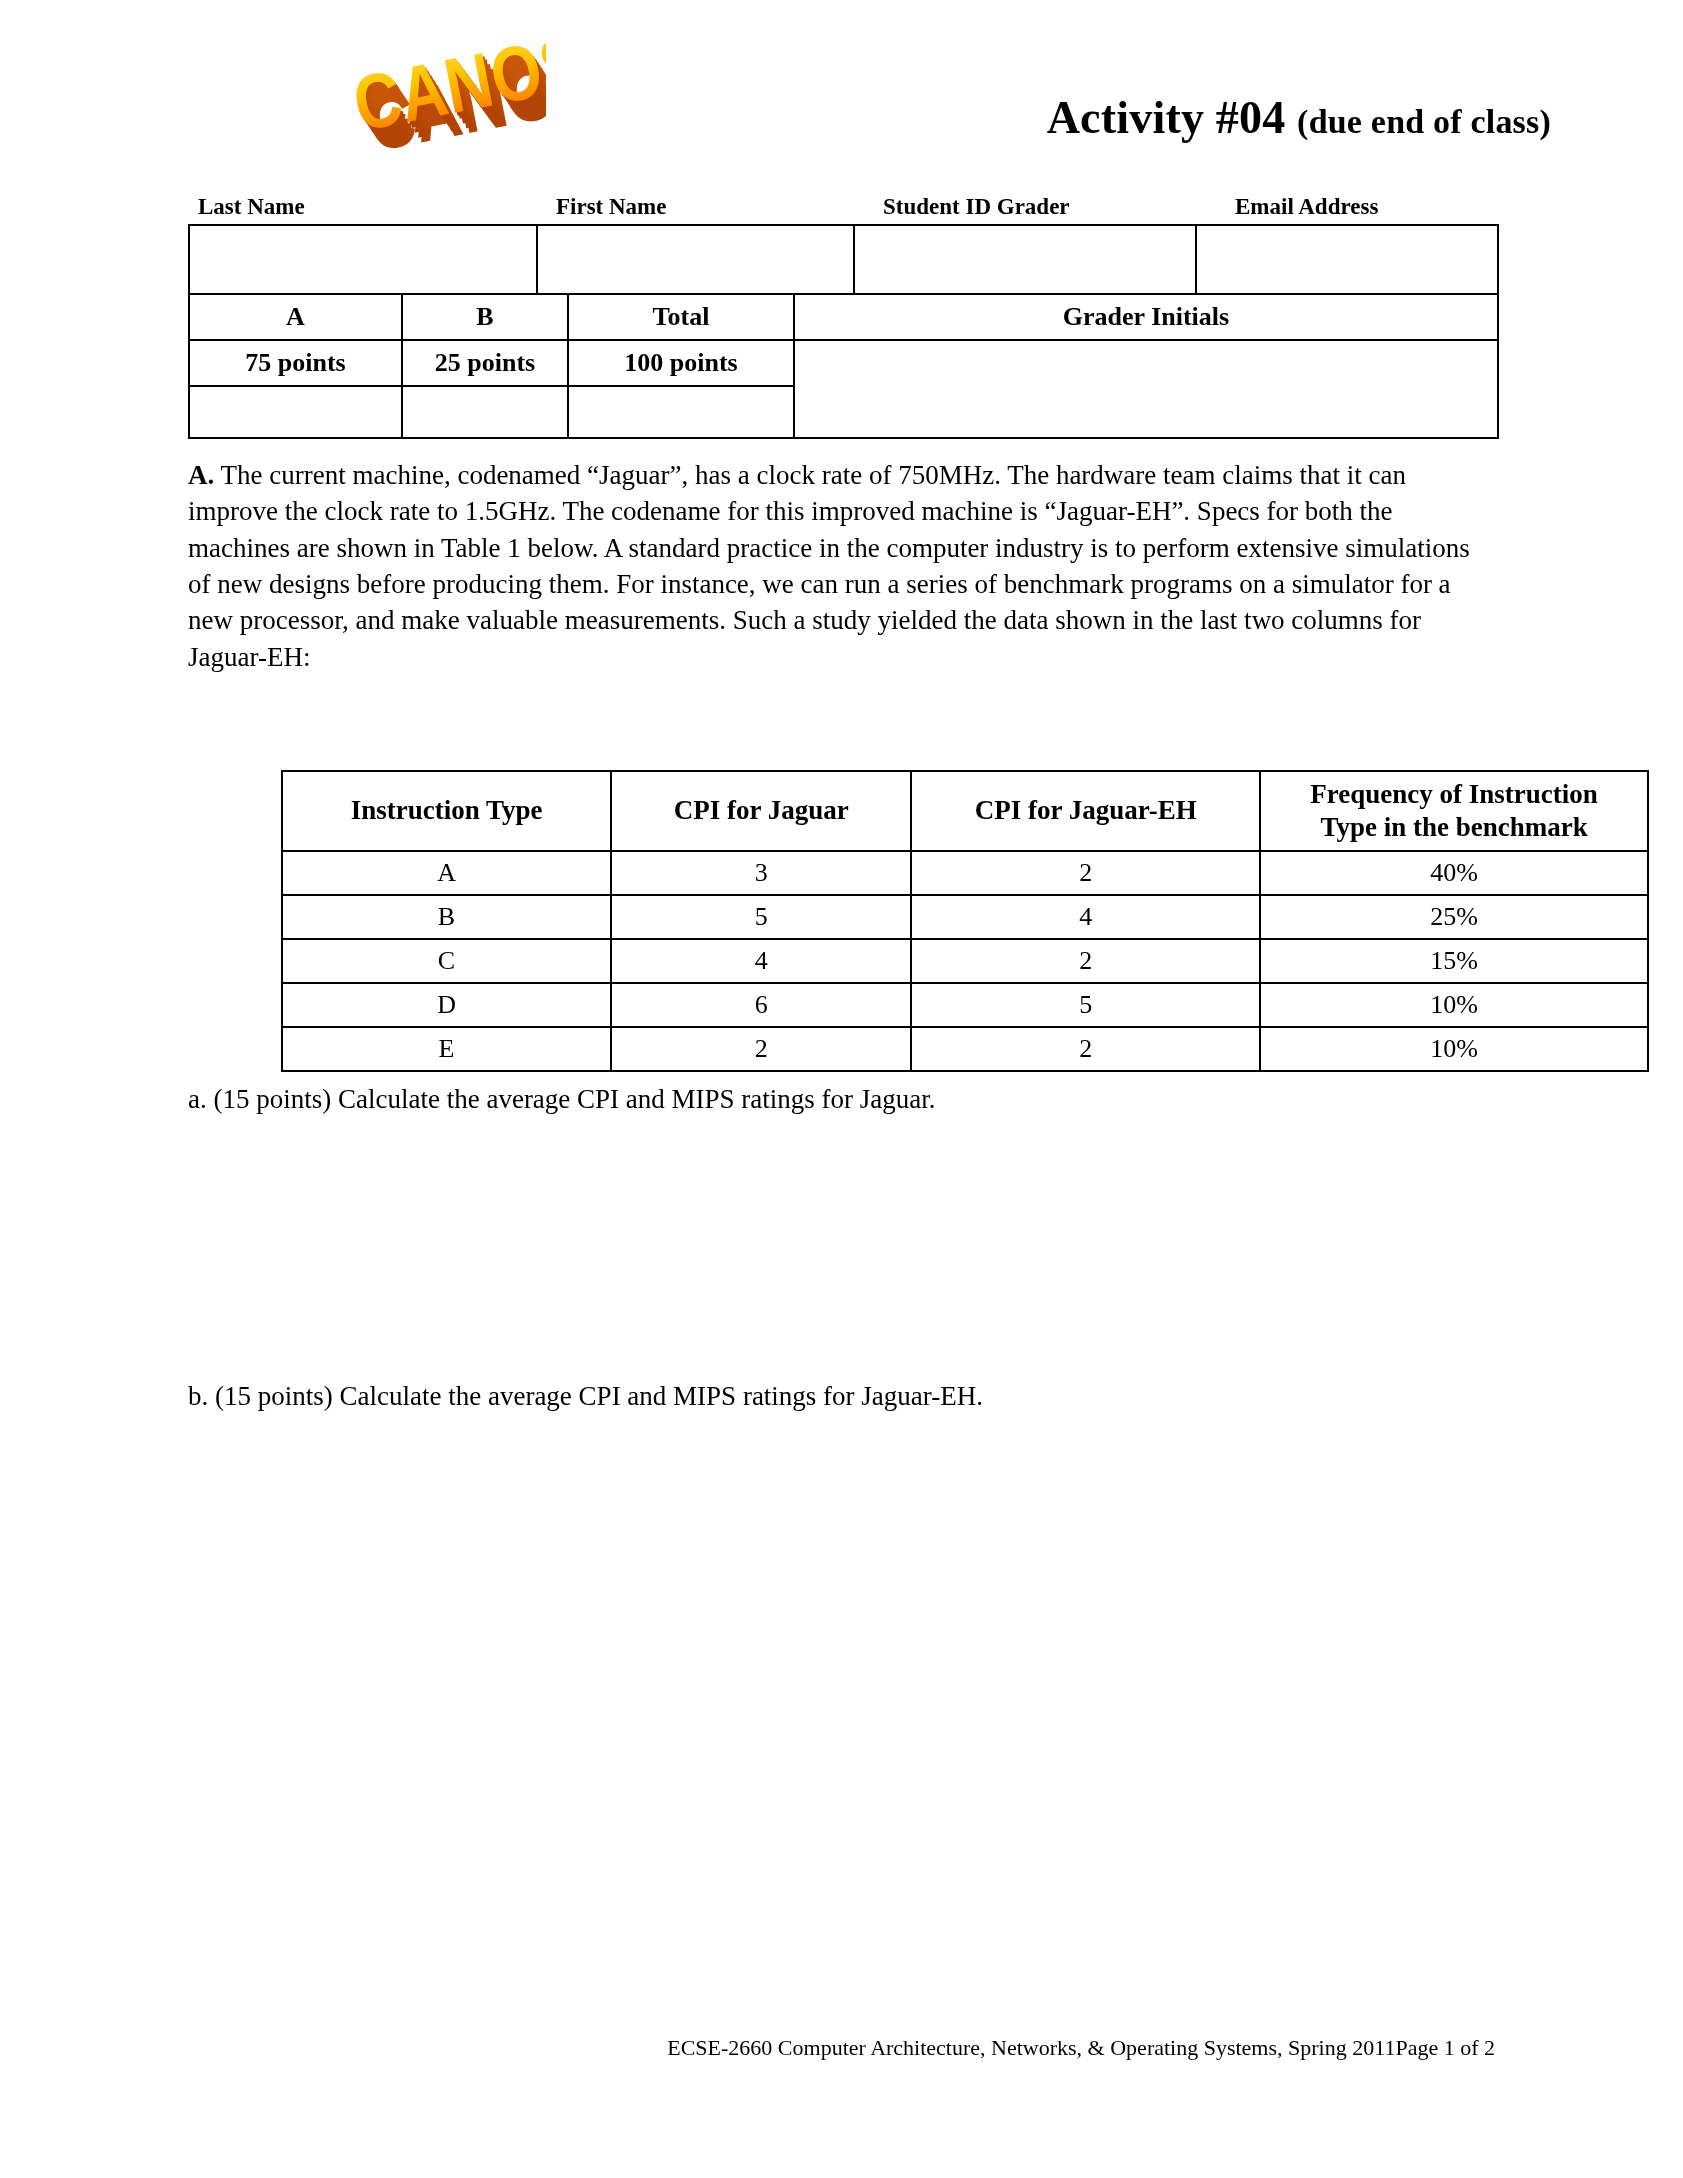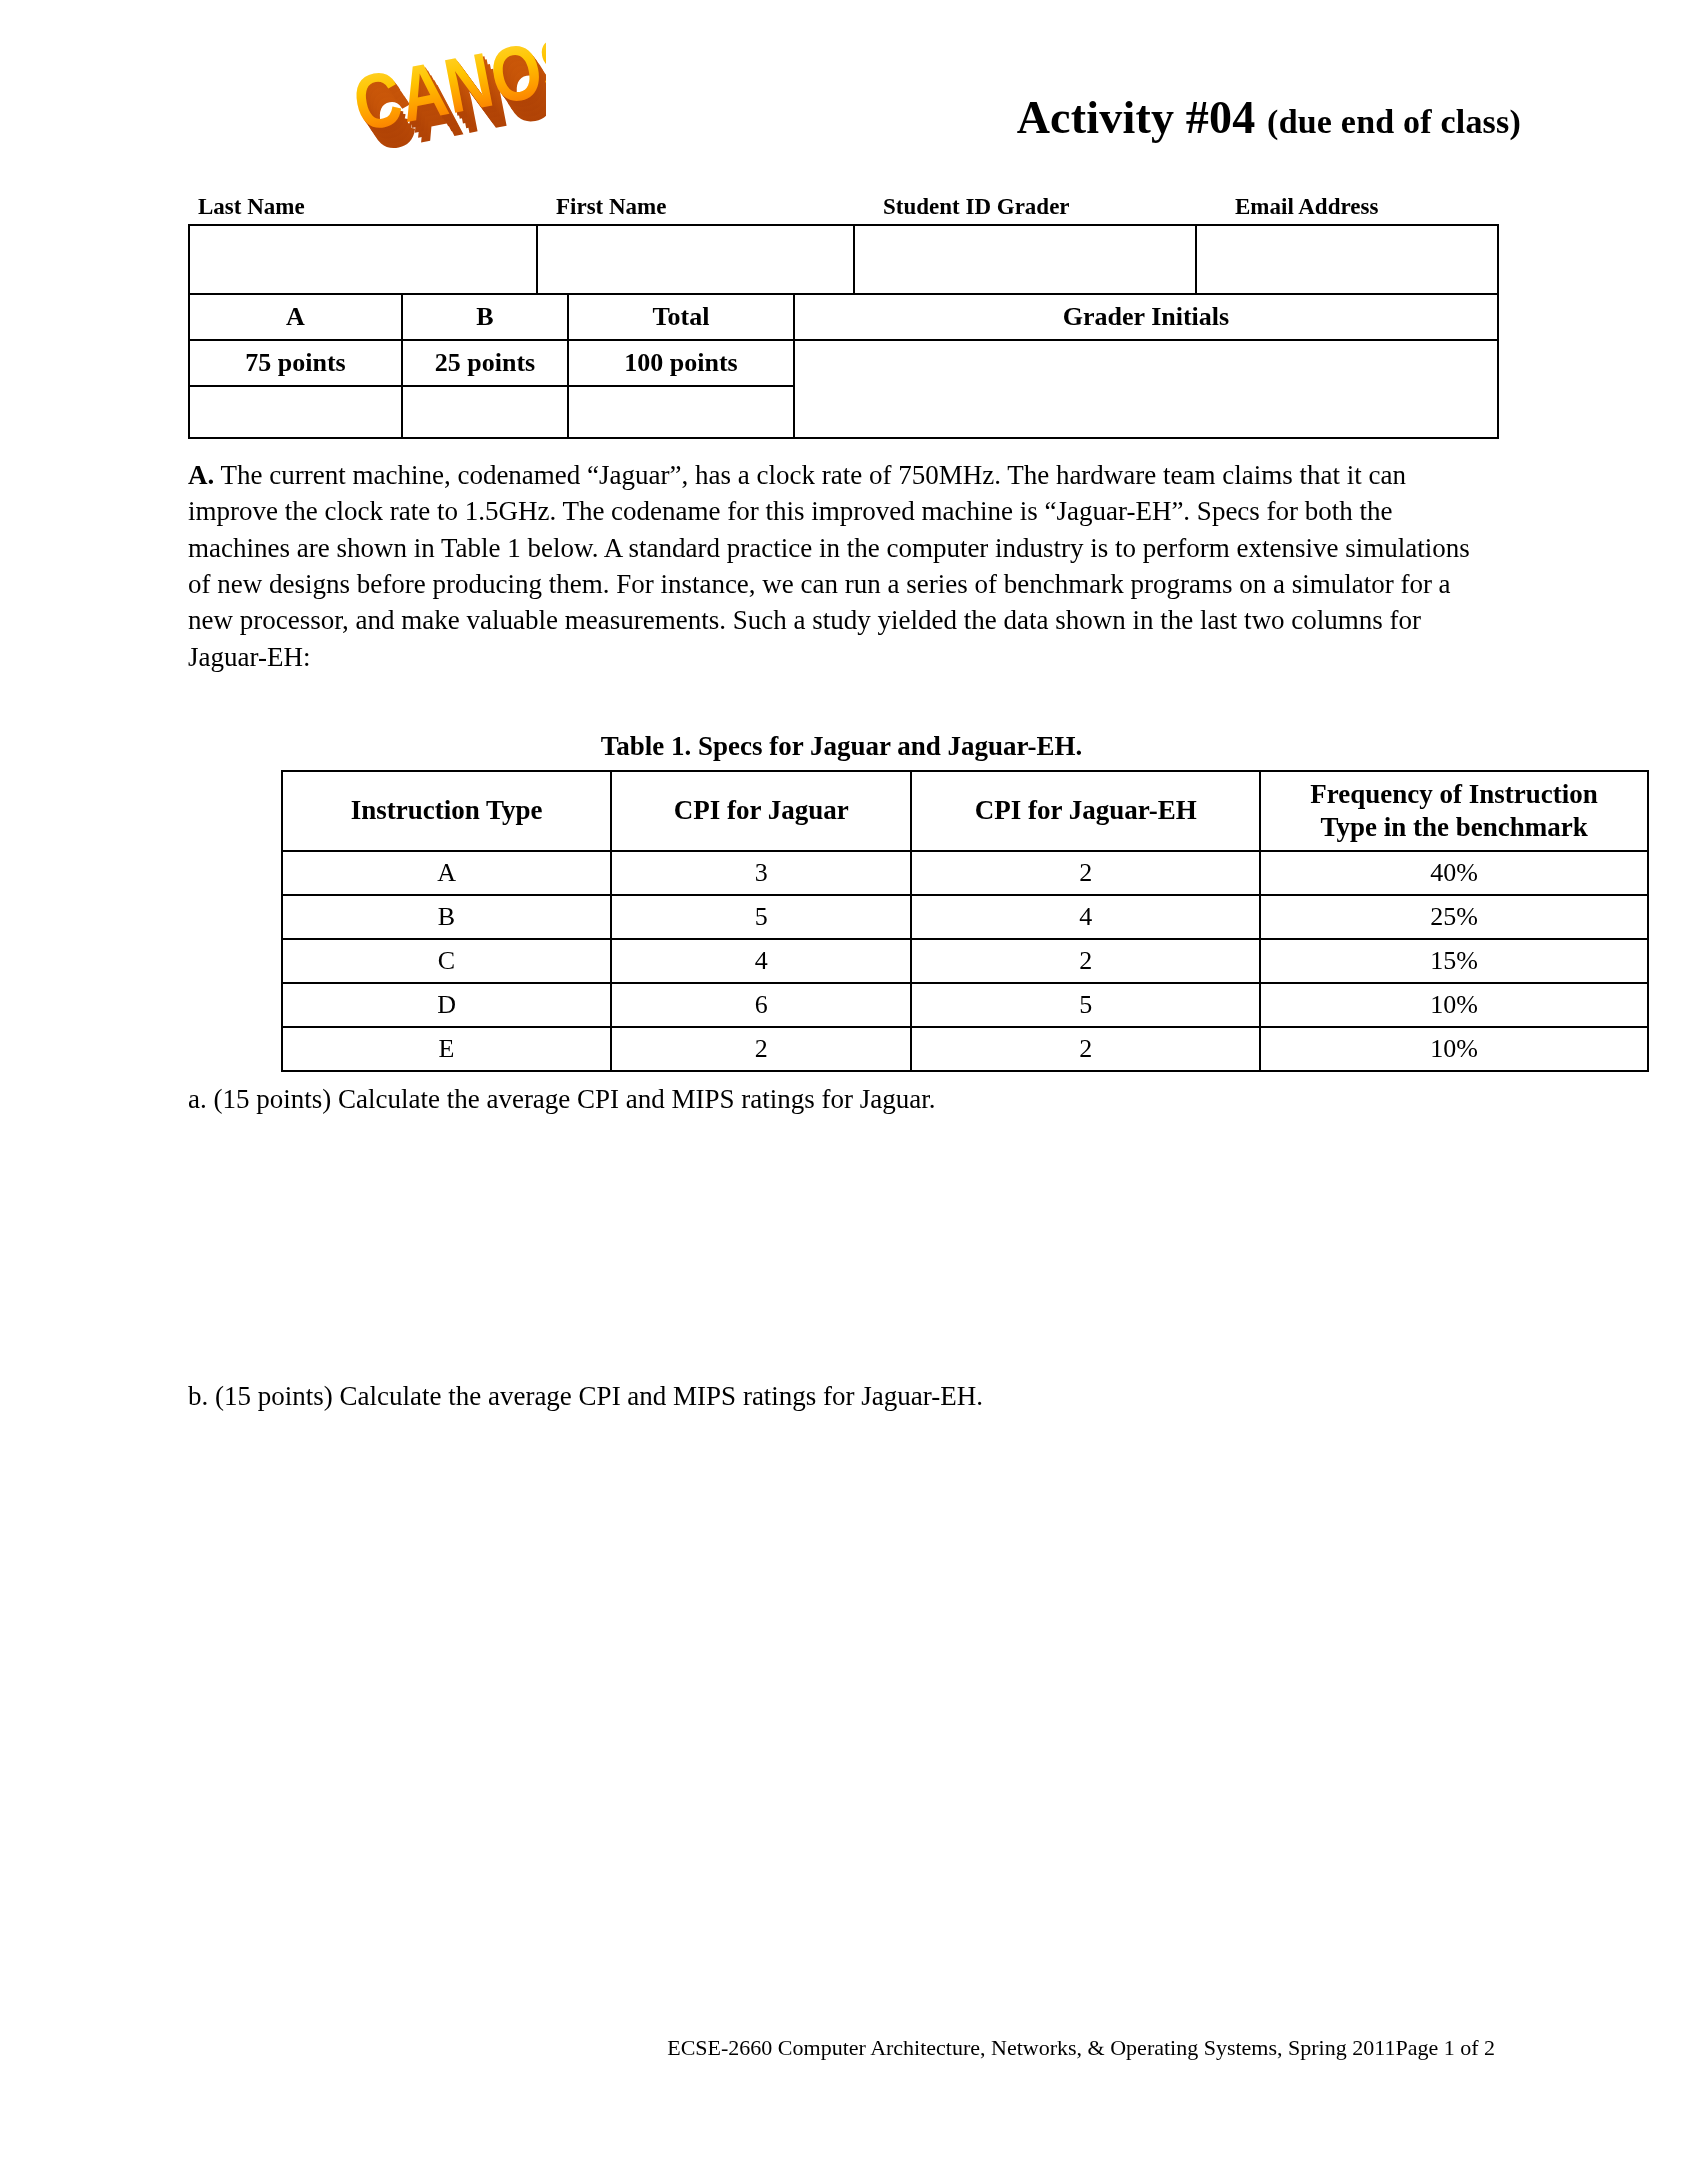--- a/index.html
+++ b/index.html
@@ -33,21 +33,21 @@
     position: absolute;
     left: 348px;
     top: 36px;
     width: 198px;
     height: 129px;
   }
   .logo-svg { display: block; }
 
   .doc-title {
     position: absolute;
-    right: 162px;
+    right: 132px;
     top: 95px;
     font-size: 46px;
     font-weight: bold;
     letter-spacing: 0.2px;
     white-space: nowrap;
     line-height: 1;
   }
   .doc-title .subtitle {
     font-size: 34px;
     font-weight: bold;
@@ -257,21 +257,20 @@
         <td class="blank"></td>
         <td class="blank"></td>
       </tr>
     </tbody>
   </table>
 
   <div class="body-text">
     <span class="lead">A.</span><span> The current machine, codenamed “Jaguar”, has a clock rate of 750MHz. The hardware team claims that it can improve the clock rate to 1.5GHz. The codename for this improved machine is “Jaguar-EH”. Specs for both the machines are shown in Table 1 below. A standard practice in the computer industry is to perform extensive simulations of new designs before producing them. For instance, we can run a series of benchmark programs on a simulator for a new processor, and make valuable measurements. Such a study yielded the data shown in the last two columns for Jaguar-EH:</span>
   </div>
 
-  <div class="table1-caption">Table 1. Specs for Jaguar and Jaguar-EH.</div>
 
   <table class="specs-table">
     <colgroup>
       <col class="col-type">
         <col class="col-cpi1">
         <col class="col-cpi2">
         <col class="col-freq">
     </colgroup>
     <thead>
       <tr>

